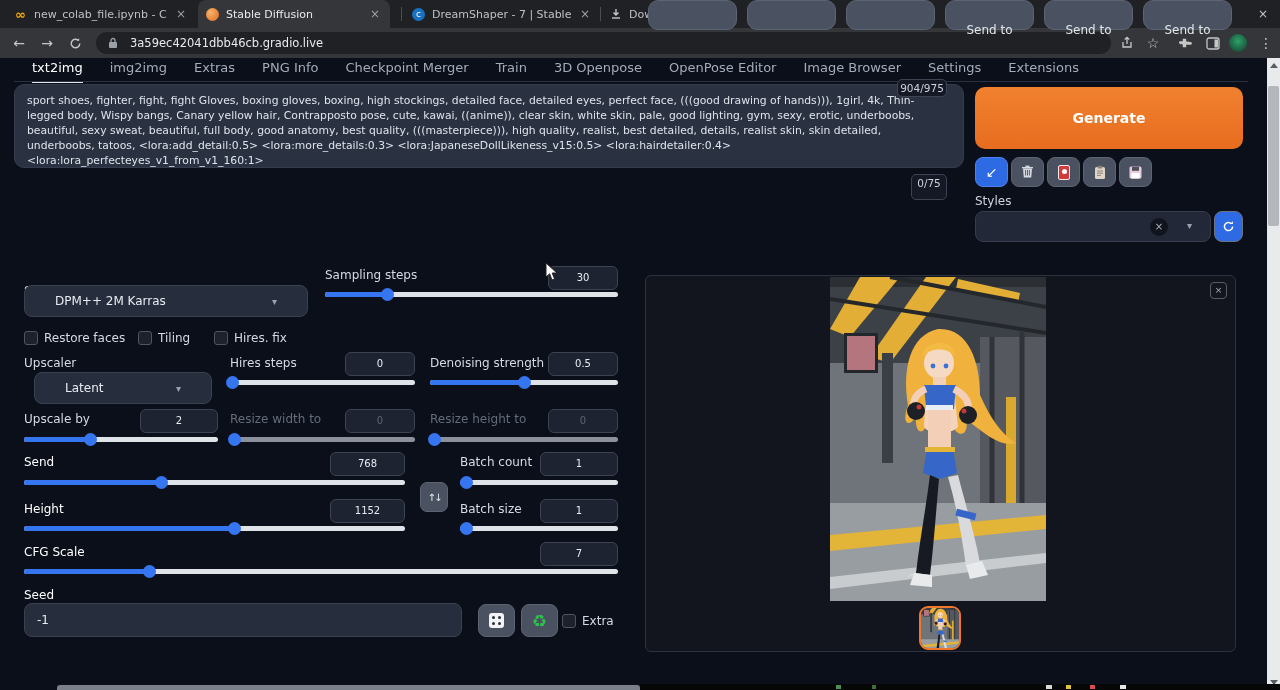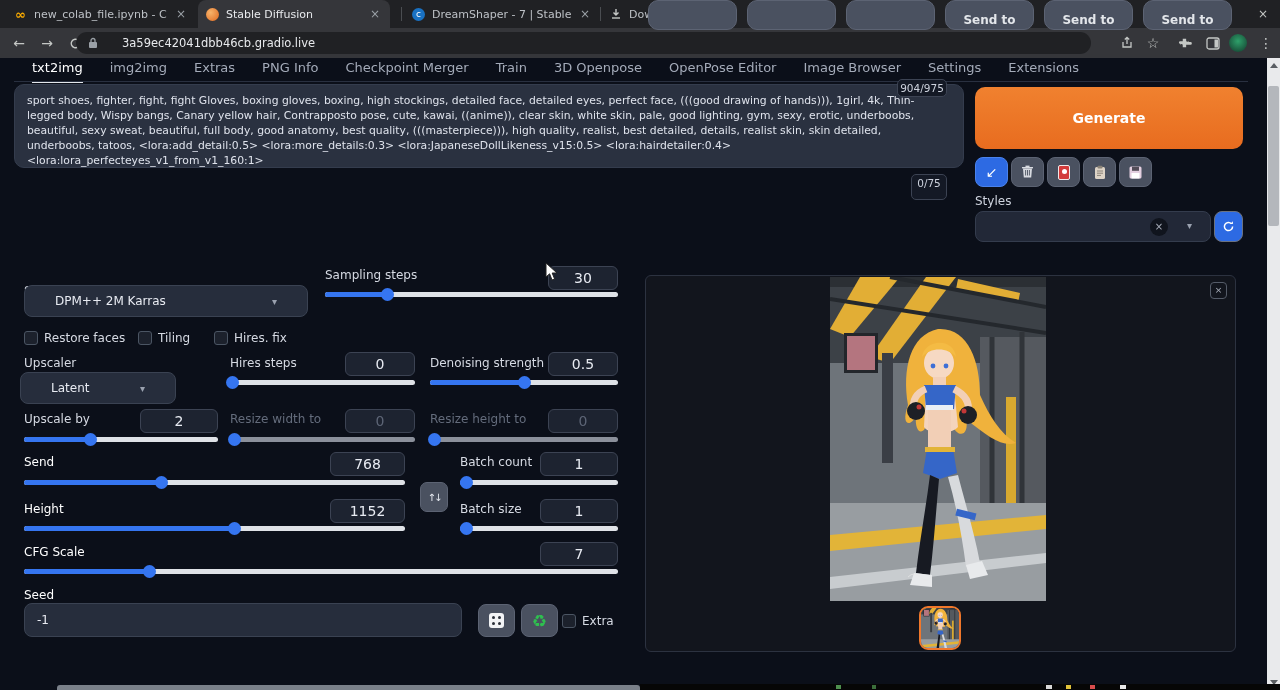--- a/index.html
+++ b/index.html
@@ -13,21 +13,21 @@
   .tabbar { position:absolute; top:0; left:0; width:1280px; height:28px; background:#202124; }
   .btab { position:absolute; top:0; height:28px; display:flex; align-items:center; gap:7px; padding:0 8px; color:#bdc1c6; font-size:11px; }
   .btab.active { background:#35363a; border-radius:8px 8px 0 0; color:#e8eaed; }
   .btab .ttl { flex:1; white-space:nowrap; overflow:hidden; }
   .tclose { color:#9aa0a6; font-size:12px; width:14px; text-align:center; border-radius:50%; }
   .tsep { position:absolute; top:7px; width:1px; height:14px; background:#4a4d51; }
   .favcircle { width:13px; height:13px; border-radius:50%; flex:none; display:flex; align-items:center; justify-content:center; }
   .winbtn { position:absolute; top:0; width:34px; height:28px; display:flex; align-items:center; justify-content:center; color:#c4c7c5; font-size:12px; }
   .toolbar { position:absolute; top:28px; left:0; width:1280px; height:30px; background:#35363a; }
   .navic { position:absolute; top:4px; width:22px; height:22px; display:flex; align-items:center; justify-content:center; color:#c4c7c5; font-size:14px; border-radius:50%; }
-  .urlpill { position:absolute; top:4px; left:76px; width:1015px; height:22px; background:#202124; border-radius:11px; display:flex; align-items:center; padding:0 12px; gap:24px; }
+  .urlpill { position:absolute; top:4px; left:96px; width:1015px; height:22px; background:#202124; border-radius:11px; display:flex; align-items:center; padding:0 12px; gap:12px; }
   .urltxt { font-size:11.5px; color:#e8eaed; }
   .tbicon { position:absolute; top:6px; width:20px; height:18px; display:flex; align-items:center; justify-content:center; color:#c4c7c5; font-size:13px; }
 
   
   .scrollbar { position:absolute; top:58px; right:0; width:13px; height:632px; background:#e9eaec; }
   .sb-thumb { position:absolute; top:28px; left:1px; width:11px; height:140px; background:#b4b7bc; border-radius:2px; }
   .sb-arrow { position:absolute; left:0; width:13px; height:15px; display:flex; align-items:center; justify-content:center; }
   .tri-up { width:0; height:0; border-left:4px solid transparent; border-right:4px solid transparent; border-bottom:5px solid #5a5e63; }
   .tri-dn { width:0; height:0; border-left:4px solid transparent; border-right:4px solid transparent; border-top:5px solid #5a5e63; }
 
@@ -47,21 +47,21 @@
   .sbtn.blue { background:#2d6ae3; border-color:#4a82ec; color:#fff; font-size:14px; }
   .styles-lbl { position:absolute; left:975px; top:194px; font-size:12px; color:#cfd4df; }
   .styles-dd { position:absolute; left:975px; top:211px; width:236px; height:31px; background:#222837; border:1px solid #343c4d; border-radius:8px; }
   .clearx { position:absolute; right:42px; top:6px; width:18px; height:18px; border-radius:50%; background:#10141d; color:#aab0bc; font-size:10px; text-align:center; line-height:18px; }
   .ddcaret { position:absolute; right:18px; top:8px; color:#9aa1af; font-size:10px; }
   .refreshbtn { position:absolute; left:1214px; top:211px; width:29px; height:31px; background:#2d6ae3; border:1px solid #6b7280; border-radius:8px; display:flex; align-items:center; justify-content:center; }
 
   
   .lbl { position:absolute; font-size:12px; color:#d6dae3; white-space:nowrap; }
   .lbl.dim { color:#646c7c; }
-  .numbox { position:absolute; background:#1d2330; border:1px solid #3c4353; border-radius:6px; color:#e8ebf2; font-size:14px; text-align:center; line-height:22px; }
+  .numbox { position:absolute; background:#1d2330; border:1px solid #3c4353; border-radius:6px; color:#e8ebf2; font-size:10px; text-align:center; line-height:22px; }
   .numbox.dim { color:#5d6576; }
   .dropdown { position:absolute; background:#262d3c; border:1px solid #3a4252; border-radius:8px; color:#e8ebf2; font-size:12px; display:flex; align-items:center; padding:0 30px; }
   .dropdown .cv { flex:1; }
   .slider { position:absolute; height:5px; background:#dfe2e7; border-radius:3px; }
   .slider .fill { position:relative; height:5px; background:#3575f0; border-radius:3px; }
   .slider .thumb { position:absolute; right:-7px; top:-4px; width:13px; height:13px; background:#3575f0; border-radius:50%; }
   .slider.disabled { background:#8b909b; }
   .slider.disabled .fill { background:#3575f0; }
   .cb { position:absolute; width:14px; height:14px; background:#1c212c; border:1px solid #4b5563; border-radius:3px; }
   .swapbtn { position:absolute; left:420px; top:482px; width:28px; height:30px; background:#4a5160; border:1px solid #5c6373; border-radius:7px; color:#e8ebf2; font-size:10px; letter-spacing:-2px; display:flex; align-items:center; justify-content:center; }
@@ -71,21 +71,21 @@
   .dice i { position:absolute; width:3px; height:3px; background:#2a2f38; border-radius:50%; }
   .accordion { position:absolute; left:24px; top:648px; width:596px; height:30px; background:#222835; border:1px solid #363d4b; border-radius:8px; display:flex; align-items:center; padding:0 16px; }
   .accordion .at { flex:1; font-size:13px; color:#fff; }
   .acc-partial { position:absolute; left:57px; top:685px; width:583px; height:5px; background:#7a8089; border-radius:3px 3px 0 0; }
 
   
   .imgpanel { position:absolute; left:645px; top:275px; width:591px; height:377px; background:#12151d; border:1px solid #2c3240; border-radius:6px; }
   .imgclose { position:absolute; right:8px; top:6px; width:17px; height:17px; border:1px solid #555c69; border-radius:4px; color:#aab0bc; font-size:9px; text-align:center; line-height:15px; }
   .mainimg { position:absolute; left:184px; top:1px; width:216px; height:324px; }
   .thumb-sel { position:absolute; left:273px; top:330px; width:42px; height:44px; border:2px solid #f0772b; border-radius:9px; overflow:hidden; background:#23262b; }
-  .sendbtn { position:absolute; top:0; width:89px; height:30px; background:#4a5160; border:1px solid #5c6373; border-radius:10px; font-size:12px; color:#e3e6ea; text-align:center; padding-top:12px;font-weight:bold; }
+  .sendbtn { position:absolute; top:0; width:89px; height:30px; background:#4a5160; border:1px solid #5c6373; border-radius:10px; font-size:12px; color:#e3e6ea; text-align:center; padding-top:22px; }
   .blackbar { position:absolute; left:640px; top:684px; width:640px; height:6px; background:#060606; }
   .frag { position:absolute; top:685px; height:4px; }
 
   
   .cursor { position:absolute; left:545px; top:262px; z-index:50; }
 
   svg { display:block; }
 </style>
 </head>
 <body>
@@ -270,21 +270,21 @@
   <span class="cb" style="left:138px;top:331px"></span>
   <div class="lbl" style="left:158px;top:331px">Tiling</div>
   <span class="cb" style="left:214px;top:331px"></span>
   <div class="lbl" style="left:234px;top:331px">Hires. fix</div>
 
   <div class="lbl" style="left:24px;top:356px">Upscaler</div>
   <div class="lbl" style="left:230px;top:356px">Hires steps</div>
   <div class="numbox" style="left:345px;top:352px;width:70px;height:24px">0</div>
   <div class="lbl" style="left:430px;top:356px">Denoising strength</div>
   <div class="numbox" style="left:548px;top:352px;width:70px;height:24px">0.5</div>
-  <div class="dropdown" style="left:20px;top:372px;width:156px;height:32px">
+  <div class="dropdown" style="left:34px;top:372px;width:178px;height:32px">
     <span class="cv">Latent</span>
     <span class="ddcaret" style="position:static">▾</span>
   </div>
   <div class="slider" style="left:230px;top:380px;width:185px">
     <div class="fill" style="width: 1%;">
         <span class="thumb"></span>
       </div>
   </div>
   <div class="slider" style="left:430px;top:380px;width:188px">
     <div class="fill" style="width: 50%;">

